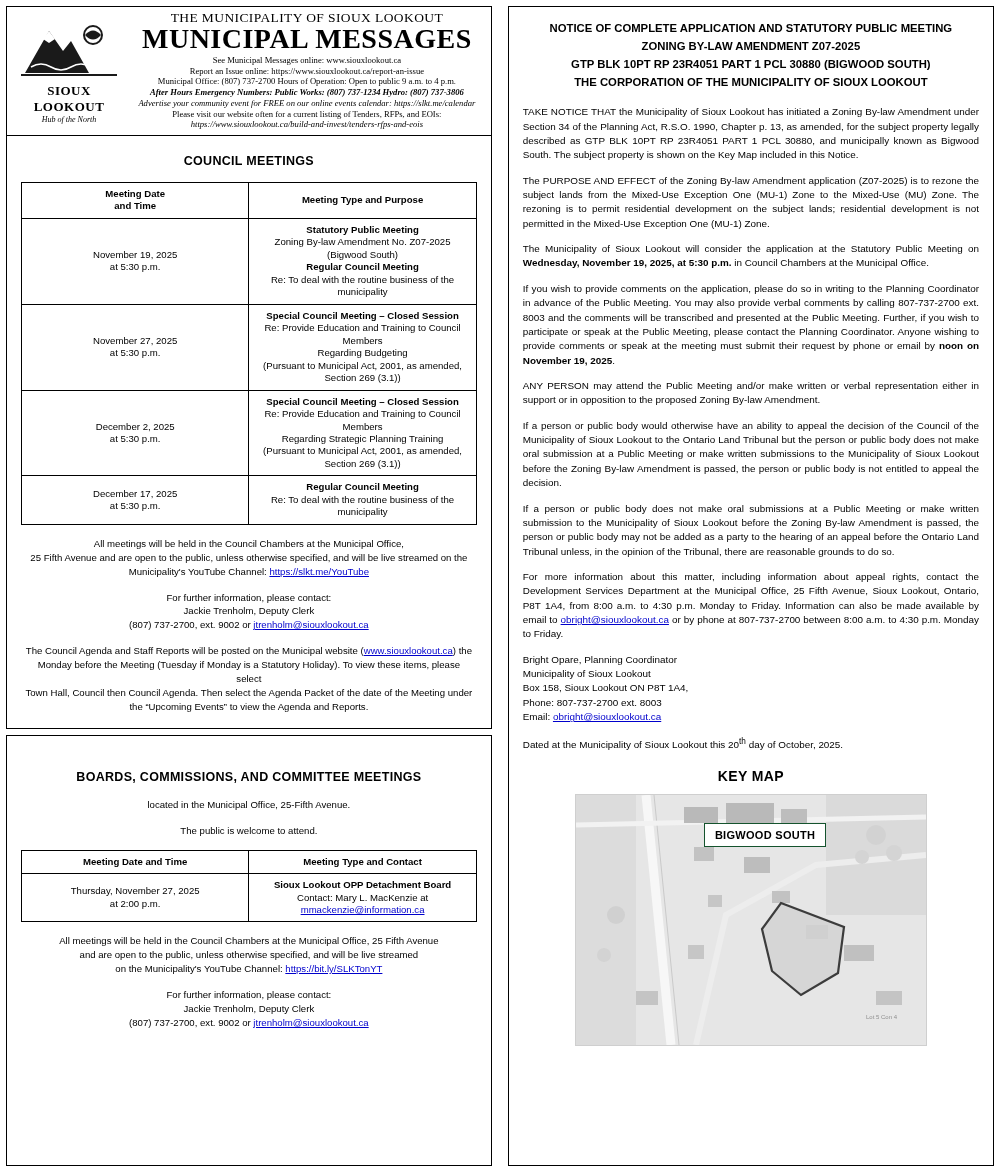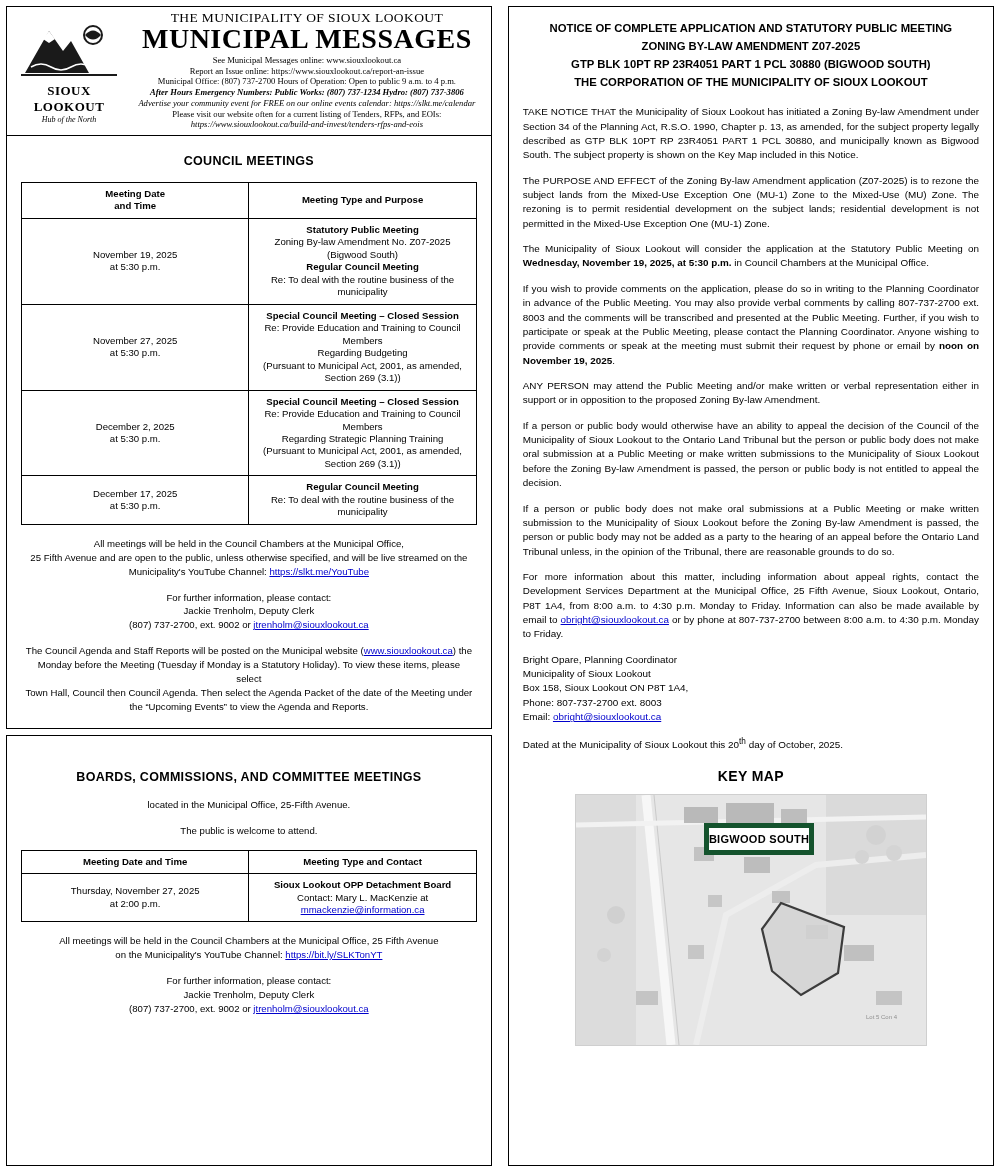--- a/index.html
+++ b/index.html
@@ -181,22 +181,22 @@
     height: 250px;
     background: #e4e4e4;
     border: 1px solid #cfcfcf;
     overflow: hidden;
   }
   .km-label {
     position: absolute;
     left: 128px;
     top: 28px;
     background: #fff;
-    border: 5px solid #14532d;
-    padding: 5px 0;
+    border: 1px solid #14532d;
+    padding: 5px 10px;
     font-size: 11px;
     font-weight: bold;
     letter-spacing: .3px;
     z-index: 5;
   }
 </style>
 </head>
 <body>
 
 <div class="page">
@@ -347,20 +347,21 @@
               <span class="cellline">
                 <span>Contact: Mary L. MacKenzie at </span><a class="lnk" href="#">mmackenzie@information.ca</a>
               </span>
             </td>
           </tr>
         </tbody>
       </table>
 
       <div class="note">
         <div>All meetings will be held in the Council Chambers at the Municipal Office, 25 Fifth Avenue</div>
+        <div>and are open to the public, unless otherwise specified, and will be live streamed</div>
         <div>
           <span>on the Municipality's YouTube Channel: </span><a class="lnk" href="#">https://bit.ly/SLKTonYT</a>
         </div>
       </div>
 
       <div class="note">
         <div>For further information, please contact:</div>
         <div>Jackie Trenholm, Deputy Clerk</div>
         <div>
           <span>(807) 737-2700, ext. 9002 or </span><a class="lnk" href="#">jtrenholm@siouxlookout.ca</a>

